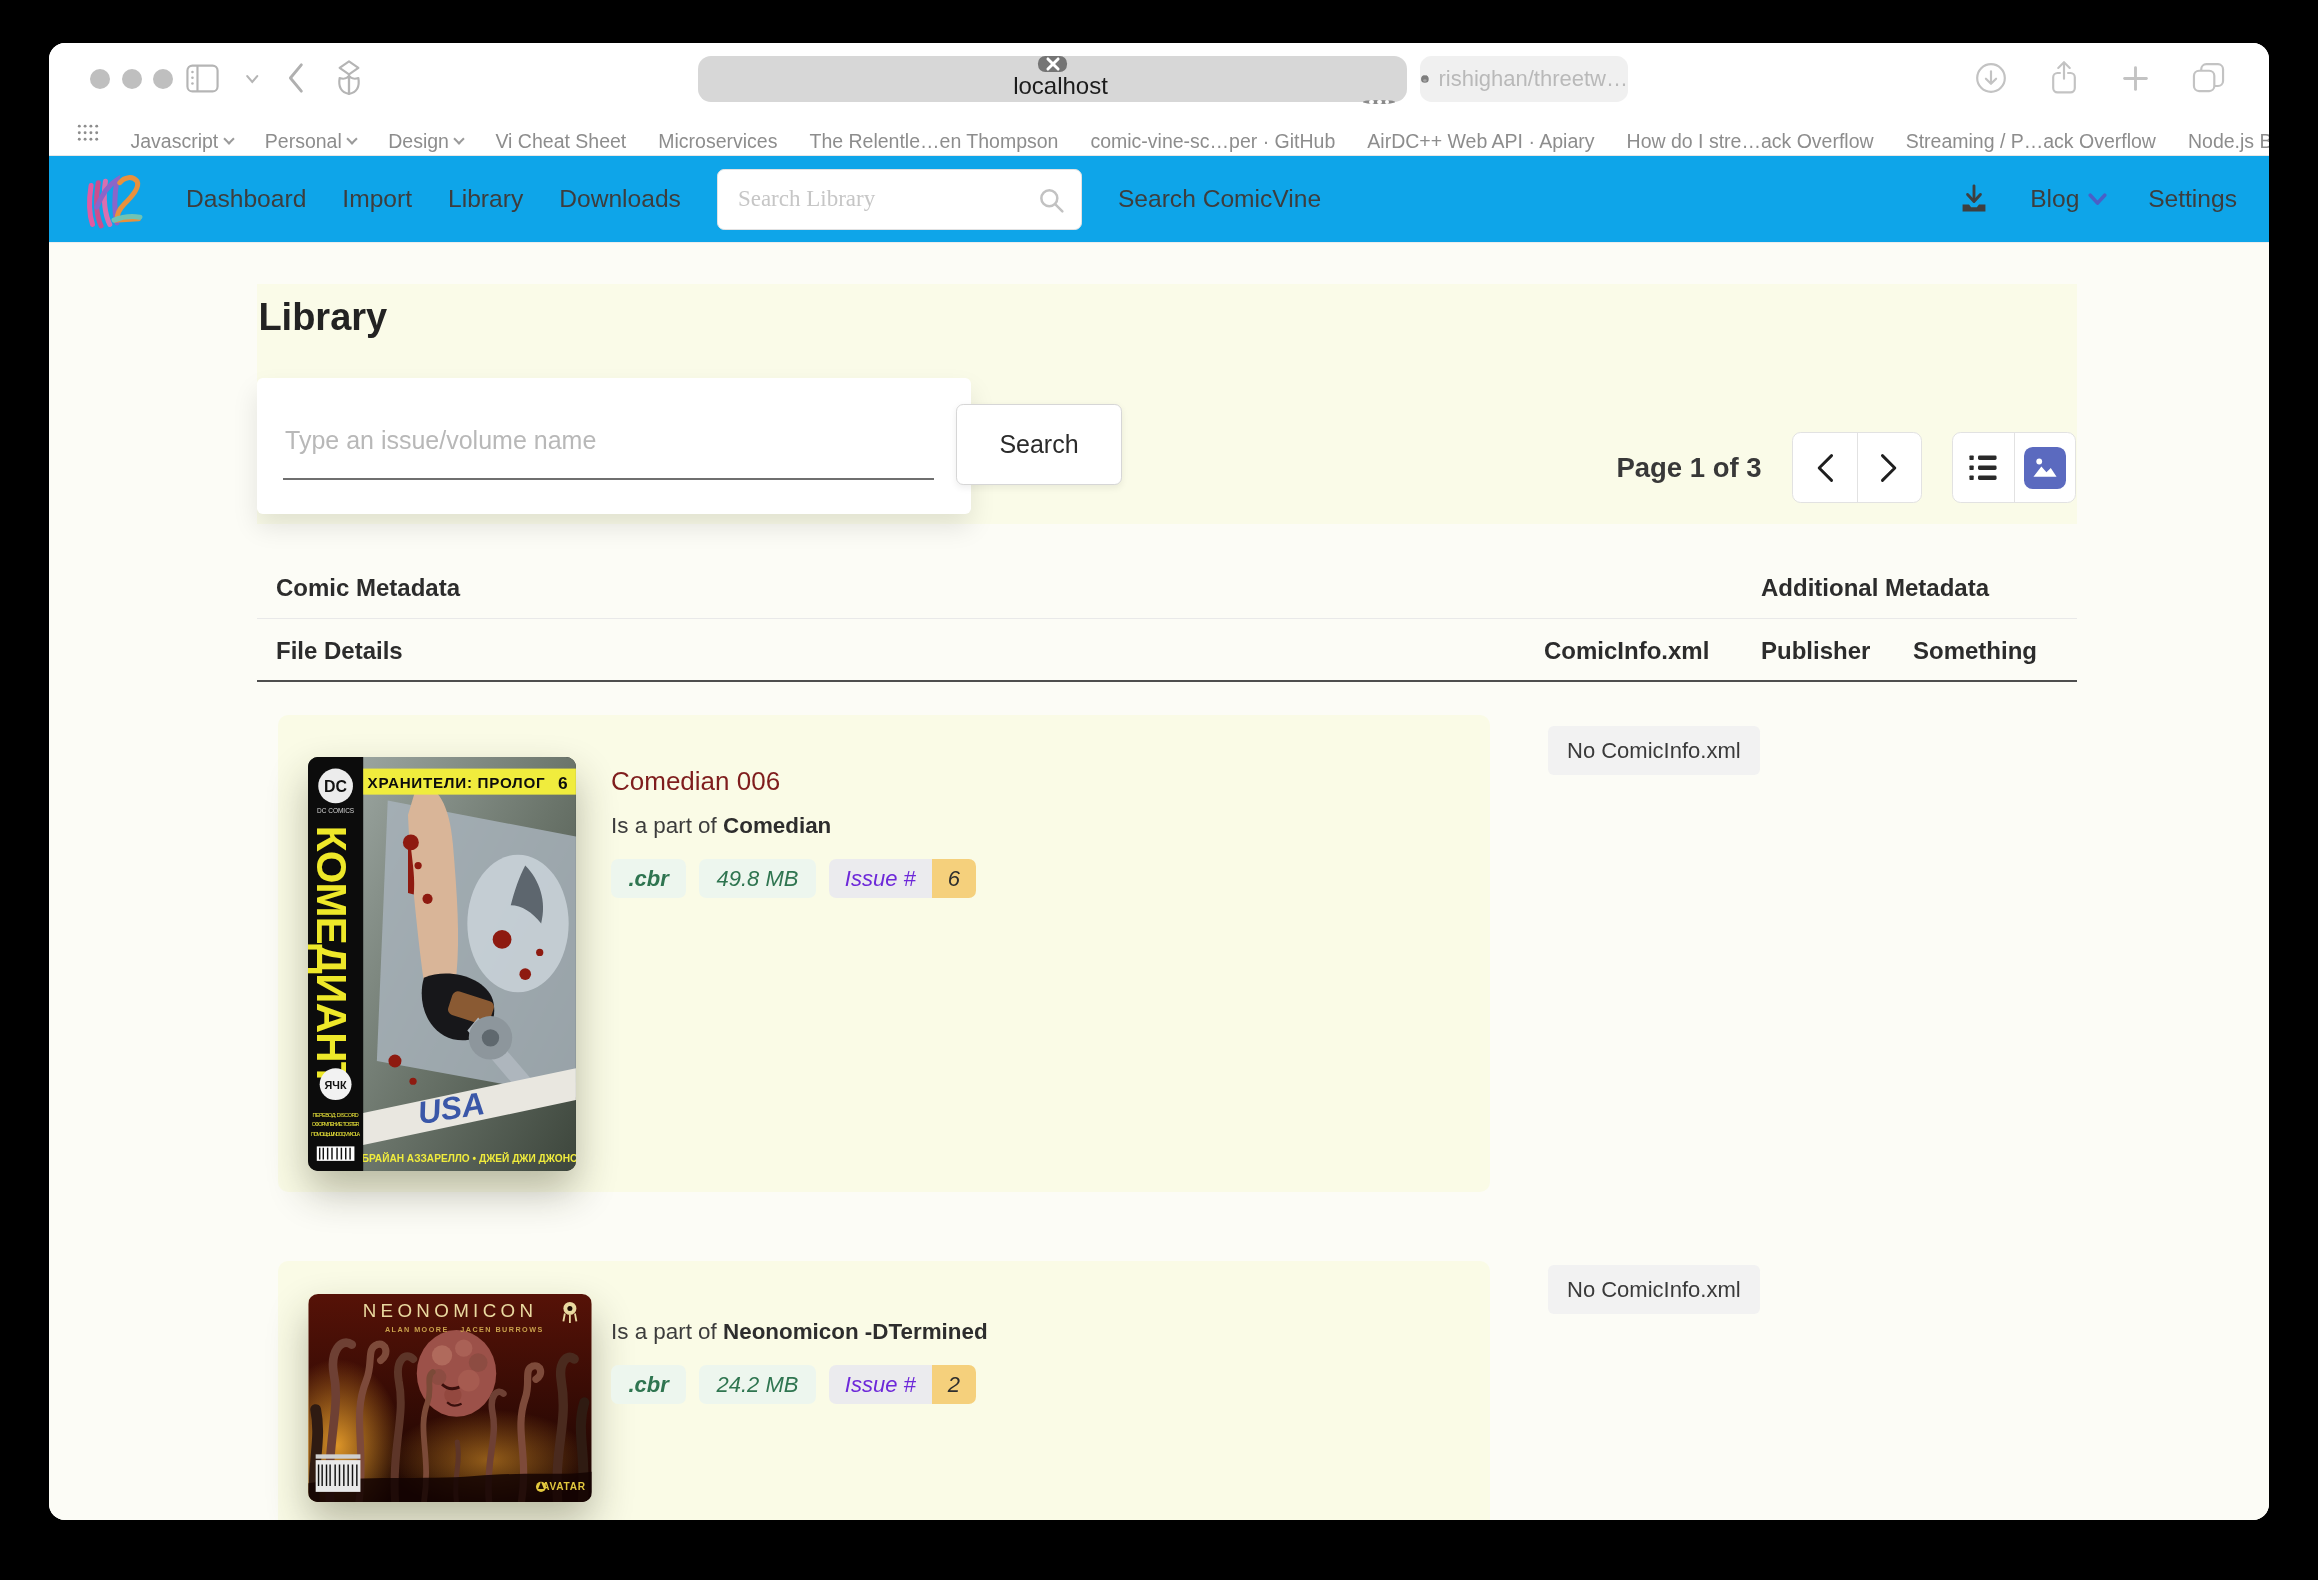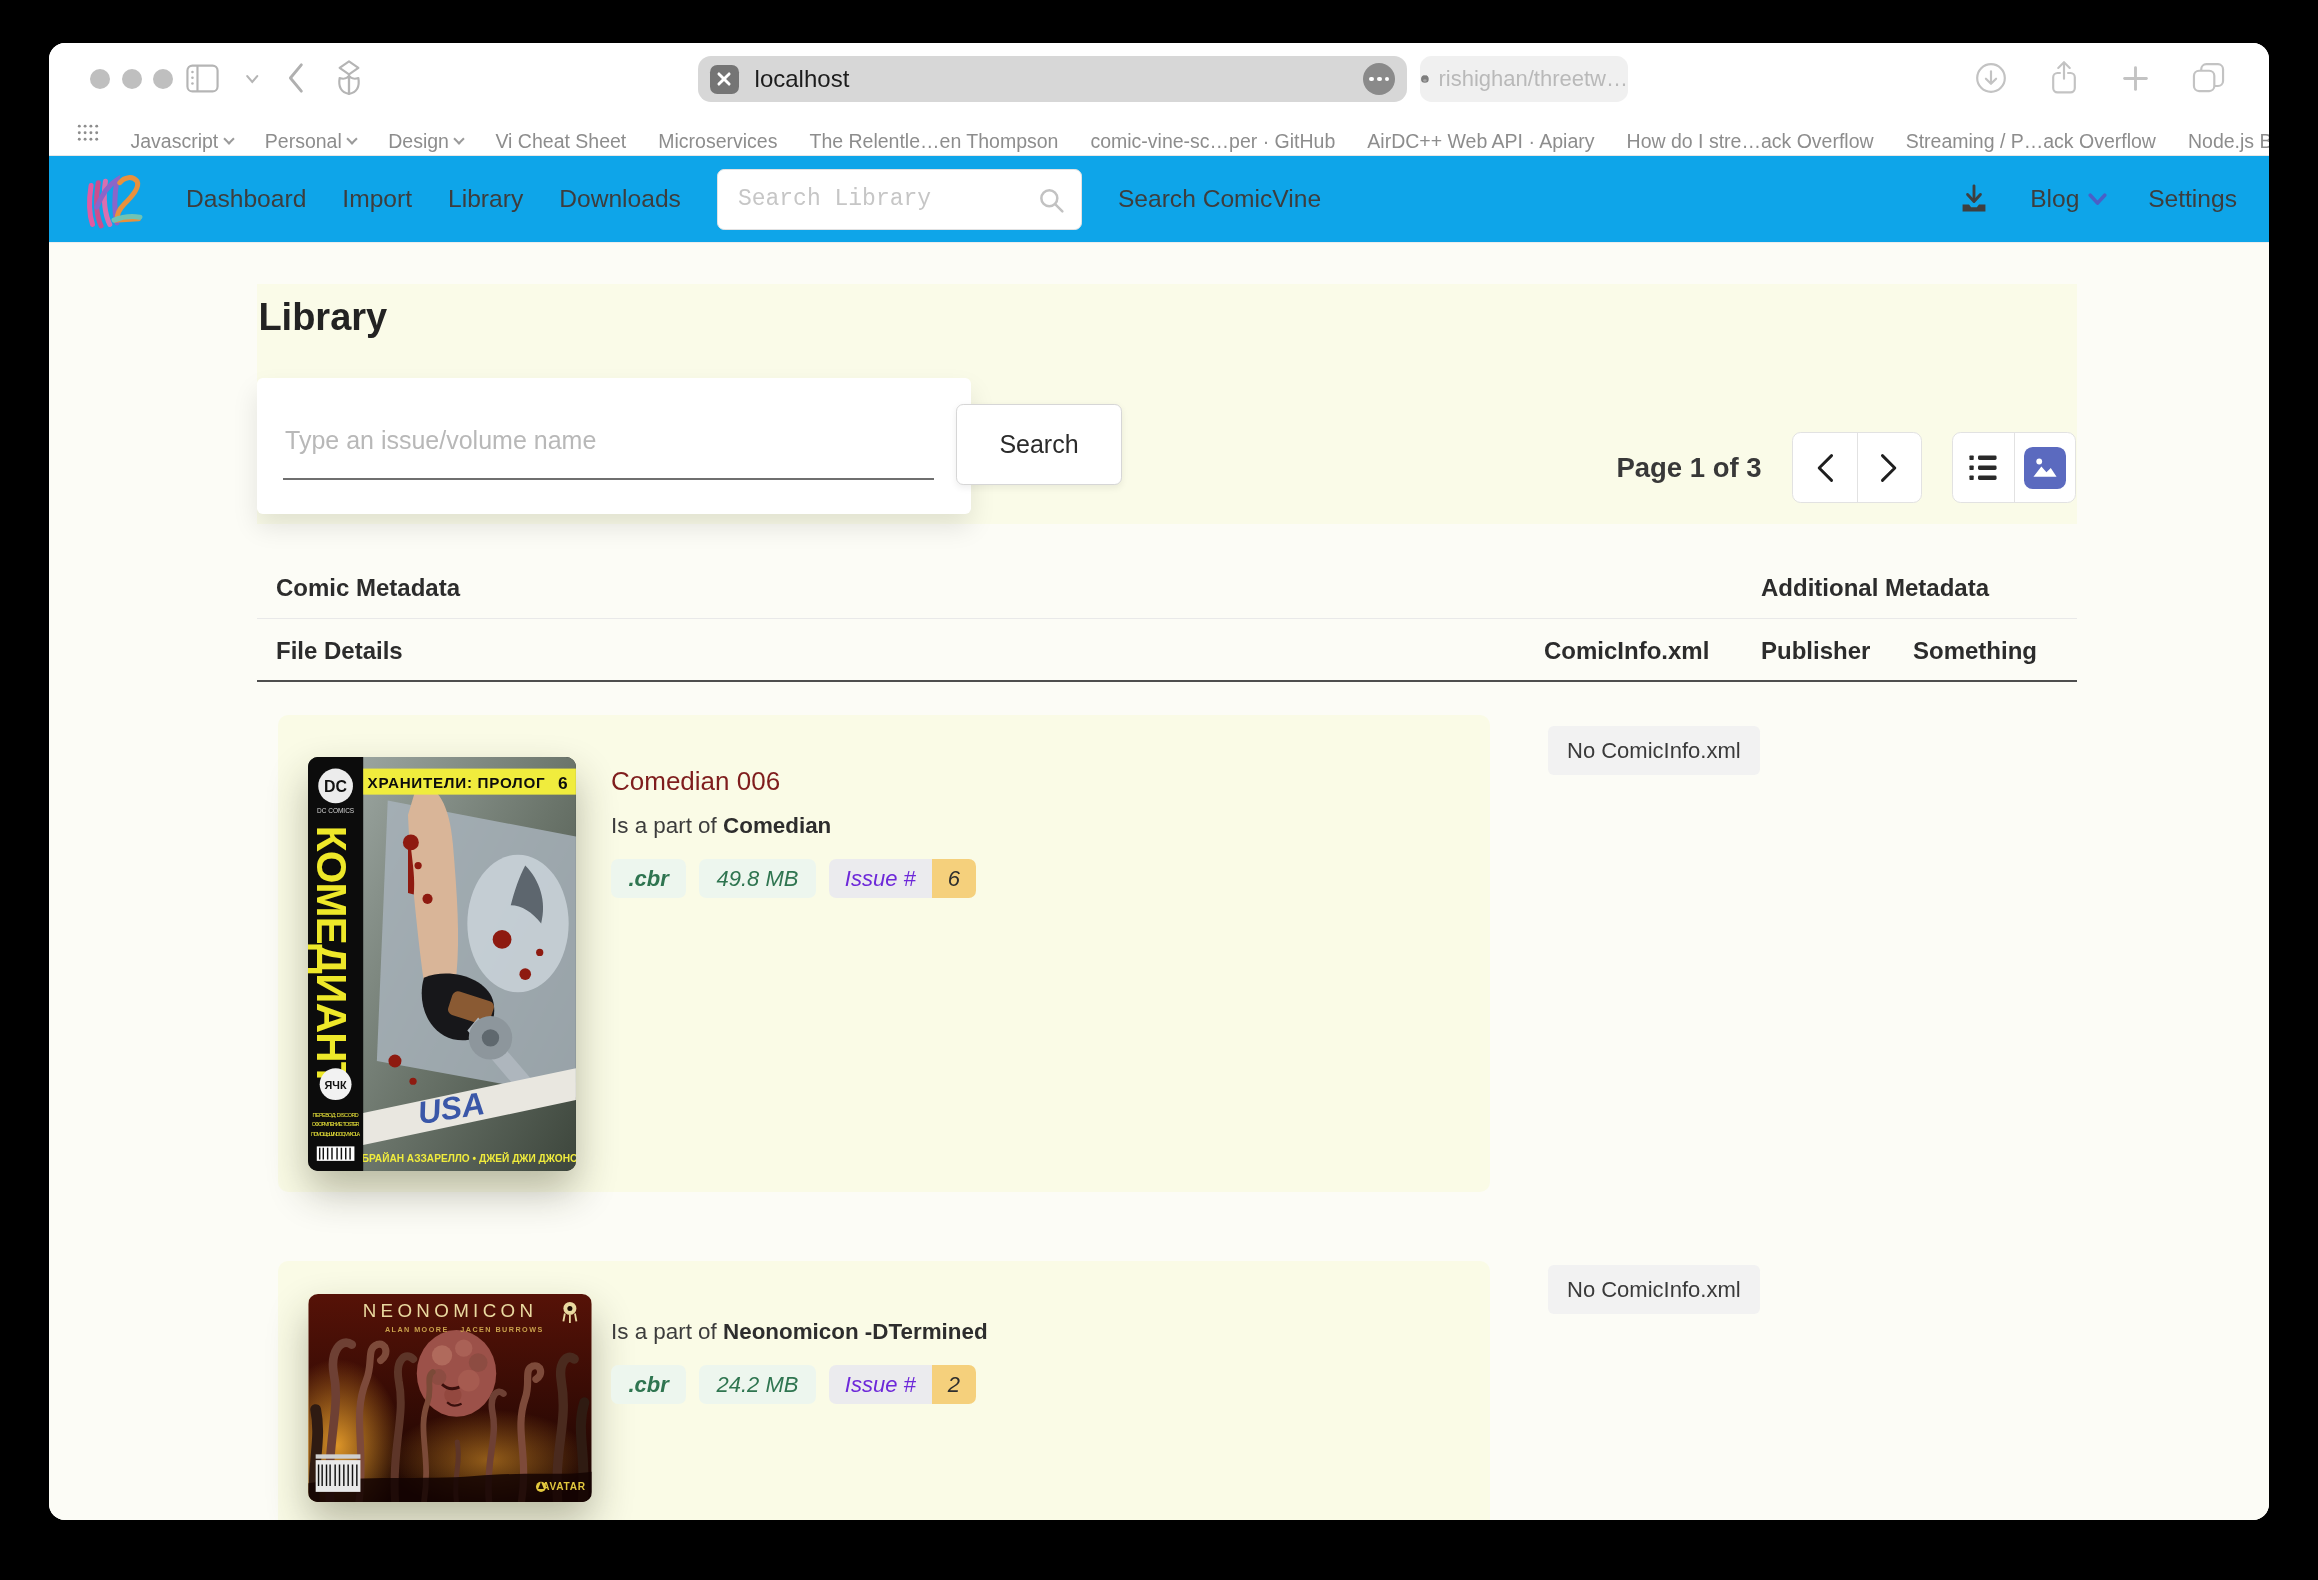--- a/index.html
+++ b/index.html
@@ -8,21 +8,21 @@
          font-family:"Liberation Sans","DejaVu Sans",sans-serif;}
   
   .window{position:absolute;left:49px;top:43px;width:2220px;height:1477px;background:#fff;
           border-radius:16px;overflow:hidden;display:flex;flex-direction:column;}
   .titlebar{position:relative;height:72px;flex:0 0 auto;background:#fff;}
   .dots{position:absolute;left:41px;top:26px;display:flex;gap:11.6px;}
   .dot{width:20px;height:20px;border-radius:50%;background:#bfbfbf;}
   .tb-left{position:absolute;left:137px;top:0;height:72px;display:flex;align-items:center;gap:26px;color:#b3b3b3;}
   .tb-right{position:absolute;right:43px;top:0;height:72px;display:flex;align-items:center;gap:41px;color:#c3c3c3;}
   .url-pill{position:absolute;left:649px;top:13px;width:709px;height:46px;border-radius:13px;background:#d7d7d7;
-            display:flex;align-items:center;padding:0 11.6px;}
+            display:flex;align-items:center;padding:0 11.6px;flex-direction:column;}
   .ext-badge{width:29px;height:29px;border-radius:7.2px;background:#757575;display:flex;align-items:center;justify-content:center;}
   .url-text{margin-left:16px;font-size:24px;color:#1c1c1c;}
   .ellipsis-btn{margin-left:auto;width:32px;height:32px;border-radius:50%;background:#8a8a8a;
             display:flex;align-items:center;justify-content:center;gap:3.6px;}
   .ellipsis-btn i{width:4.3px;height:4.3px;border-radius:50%;background:#fff;}
   .tab-pill{position:absolute;left:1371px;top:13px;width:208px;height:46px;border-radius:11.6px;background:#f0f0f0;
             display:flex;align-items:center;justify-content:center;gap:8.7px;}
   .tab-pill span{font-size:22px;color:#b9b9b9;}
   
   .bookmarks{height:41px;flex:0 0 auto;border-bottom:1.4px solid #e7e7e7;display:flex;align-items:center;
@@ -30,21 +30,21 @@
   .bm{display:flex;align-items:center;gap:6.5px;margin-top:12px;}
   .chev-s{width:8px;height:8px;border-right:2.2px solid #9a9a9a;border-bottom:2.2px solid #9a9a9a;
           transform:rotate(45deg);margin-top:-4.3px;}
   .bm-spacer{flex:1;}
   
   .appnav{height:87px;flex:0 0 auto;background:#0ea5e9;border-bottom:1.4px solid #ededed;display:flex;
           align-items:center;padding:0 32px;gap:36px;}
   .navlink{font-size:24.6px;color:#3d3d3d;}
   .nav-search{position:relative;width:365px;height:61px;border:1.4px solid #e2e2e2;border-radius:7.2px;background:#fff;}
   .nav-search input{position:absolute;inset:0;border:none;outline:none;background:transparent;
-          padding:0 58px 0 20px;font-size:23px;color:#333;font-family:Liberation Mono, monospace;}
+          padding:0 58px 0 20px;font-size:23px;color:#333;font-family:Liberation Serif, serif;}
   .nav-search input::placeholder{color:#c6c6c6;}
   .nav-search .mag{position:absolute;right:14.5px;top:16px;}
   .nav-right{margin-left:auto;display:flex;align-items:center;gap:41px;}
   .blog-wrap{display:flex;align-items:center;gap:8.7px;}
   
   .content{position:relative;flex:1;background:#fcfcf6;overflow:hidden;}
   .band{position:absolute;left:208px;top:41px;width:1820px;height:240px;background:#fafbe8;}
   .page-title{position:absolute;left:1.4px;top:11.6px;font-size:38px;font-weight:bold;color:#232323;}
   .search-card{position:absolute;left:0;top:94px;width:714px;height:136px;background:#fff;border-radius:5.8px;
                box-shadow:0 13px 26px rgba(0,0,0,.10);}

